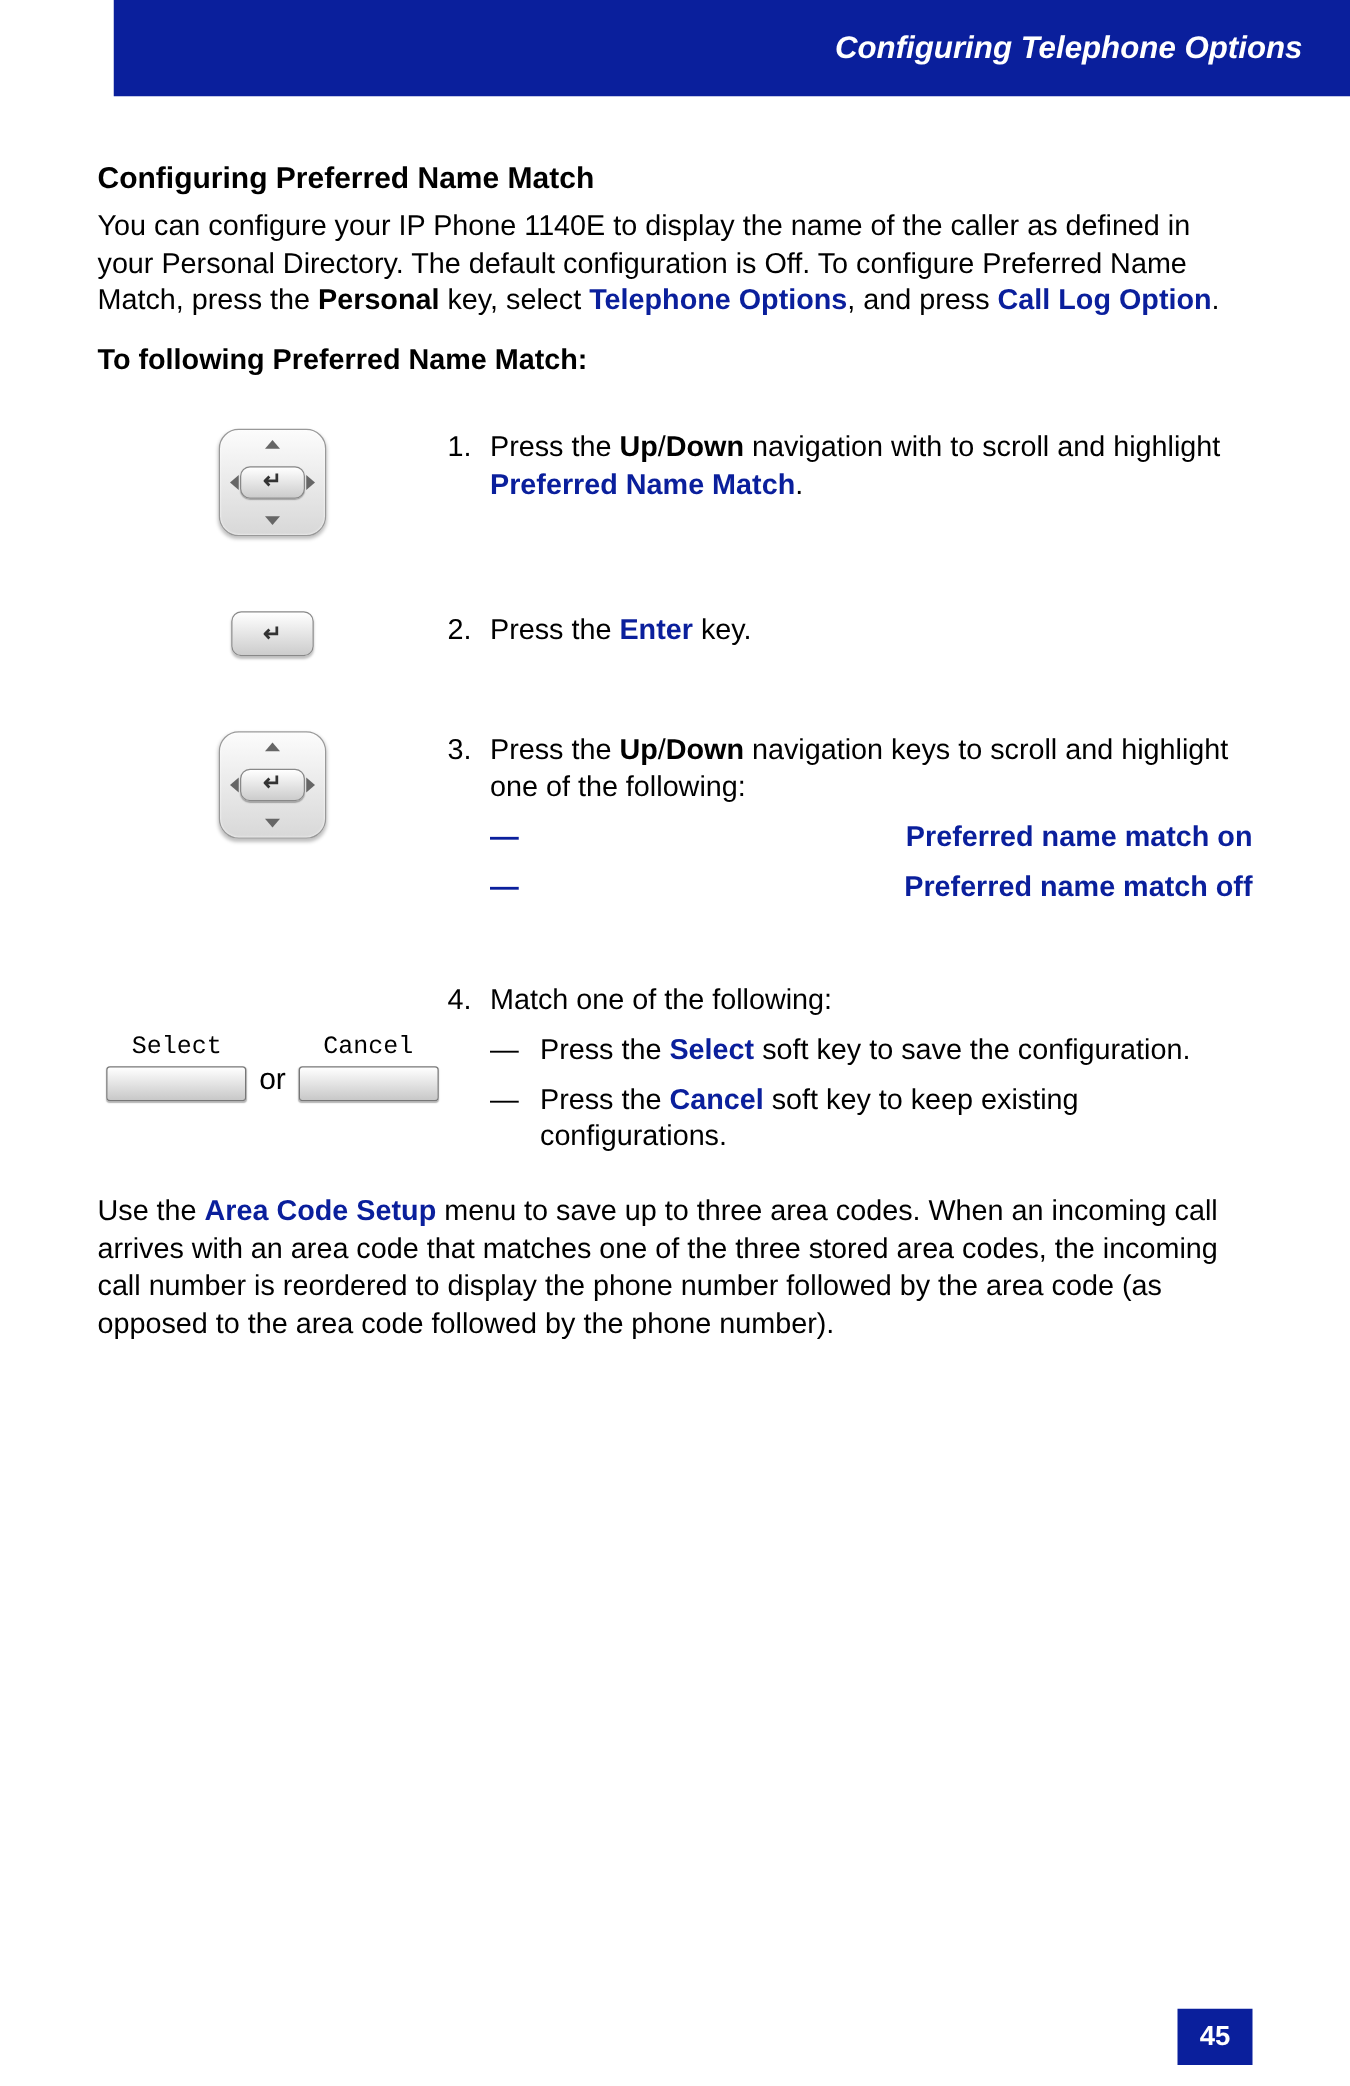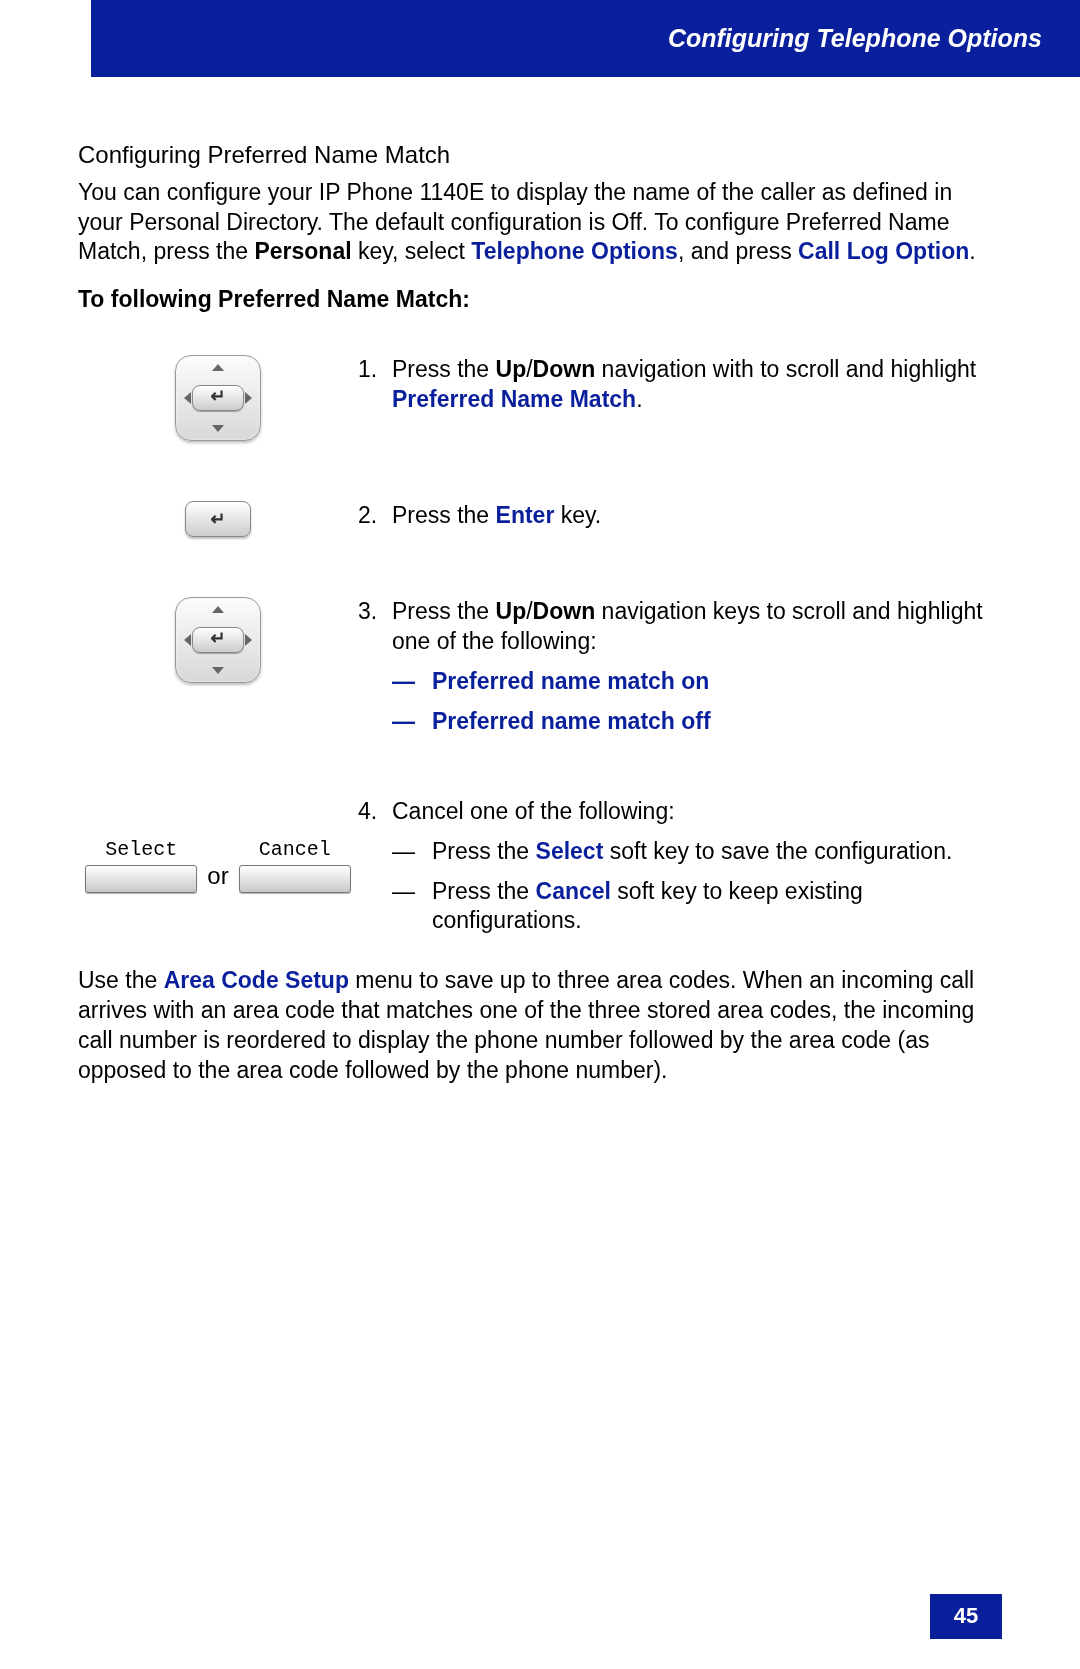--- a/index.html
+++ b/index.html
@@ -21,26 +21,26 @@
     padding: 22px 38px 22px 0;
     margin-left: 91px;
     margin-right: 0;
     font-size: 25px;
   }
   .content {
     padding: 30px 78px 0 78px;
   }
   h3 {
     font-size: 24px;
-    font-weight: normal;
-    margin: 32px 0 8px 0;
+    font-weight: bold;
+    margin: 20px 0 8px 0;
   }
   p { margin: 4px 0 18px 0; }
   .bold { font-weight: bold; }
-  .blue { color: #0a1f9c; font-weight: bold; }
+  .blue { color: #0a1f9c; font-weight: bold; text-align: right; }
   .steps { margin-top: 40px; }
   .step-row {
     display: flex;
     align-items: flex-start;
     margin-bottom: 60px;
   }
   .icon-col {
     width: 280px;
     flex-shrink: 0;
     display: flex;
@@ -132,26 +132,26 @@
     border-radius:3px;
     background:linear-gradient(#fff,#c8c8c8);
     box-shadow:0 1px 1px rgba(0,0,0,0.3);
   }
   .or-text { font-family:Arial; font-size:24px; align-self:flex-end; padding-bottom:2px;}
   .page-num {
     background:#0a1f9c;
     color:#fff;
     font-weight:bold;
     font-size:22px;
-    width:72px;
+    width:60px;
     text-align:center;
     padding:8px 0;
     position:absolute;
     right:78px;
-    bottom:30px;
+    bottom:17px;
   }
   .page-wrap { position:relative; min-height:1669px; }
 </style>
 </head>
 <body>
 <div class="page-wrap">
 
 <div class="header-bar">
   <span>Configuring Telephone Options</span>
 </div>
@@ -233,21 +233,21 @@
           <div class="or-text">or</div>
           <div class="softkey">
             <div class="softkey-label">Cancel</div>
             <div class="softkey-btn"></div>
           </div>
         </div>
       </div>
       <div class="text-col">
         <div class="num">4.</div>
         <div class="step-body">
-          <span>Cancel one of the following:</span>
+          <span>Match one of the following:</span>
           <div class="option-line">
             <div class="dash">—</div>
             <div class="option-body">
               <span>Press the </span><span class="blue">Select</span><span> soft key to save the configuration.</span>
             </div>
           </div>
           <div class="option-line">
             <div class="dash">—</div>
             <div class="option-body">
               <span>Press the </span><span class="blue">Cancel</span><span> soft key to keep existing configurations.</span>

